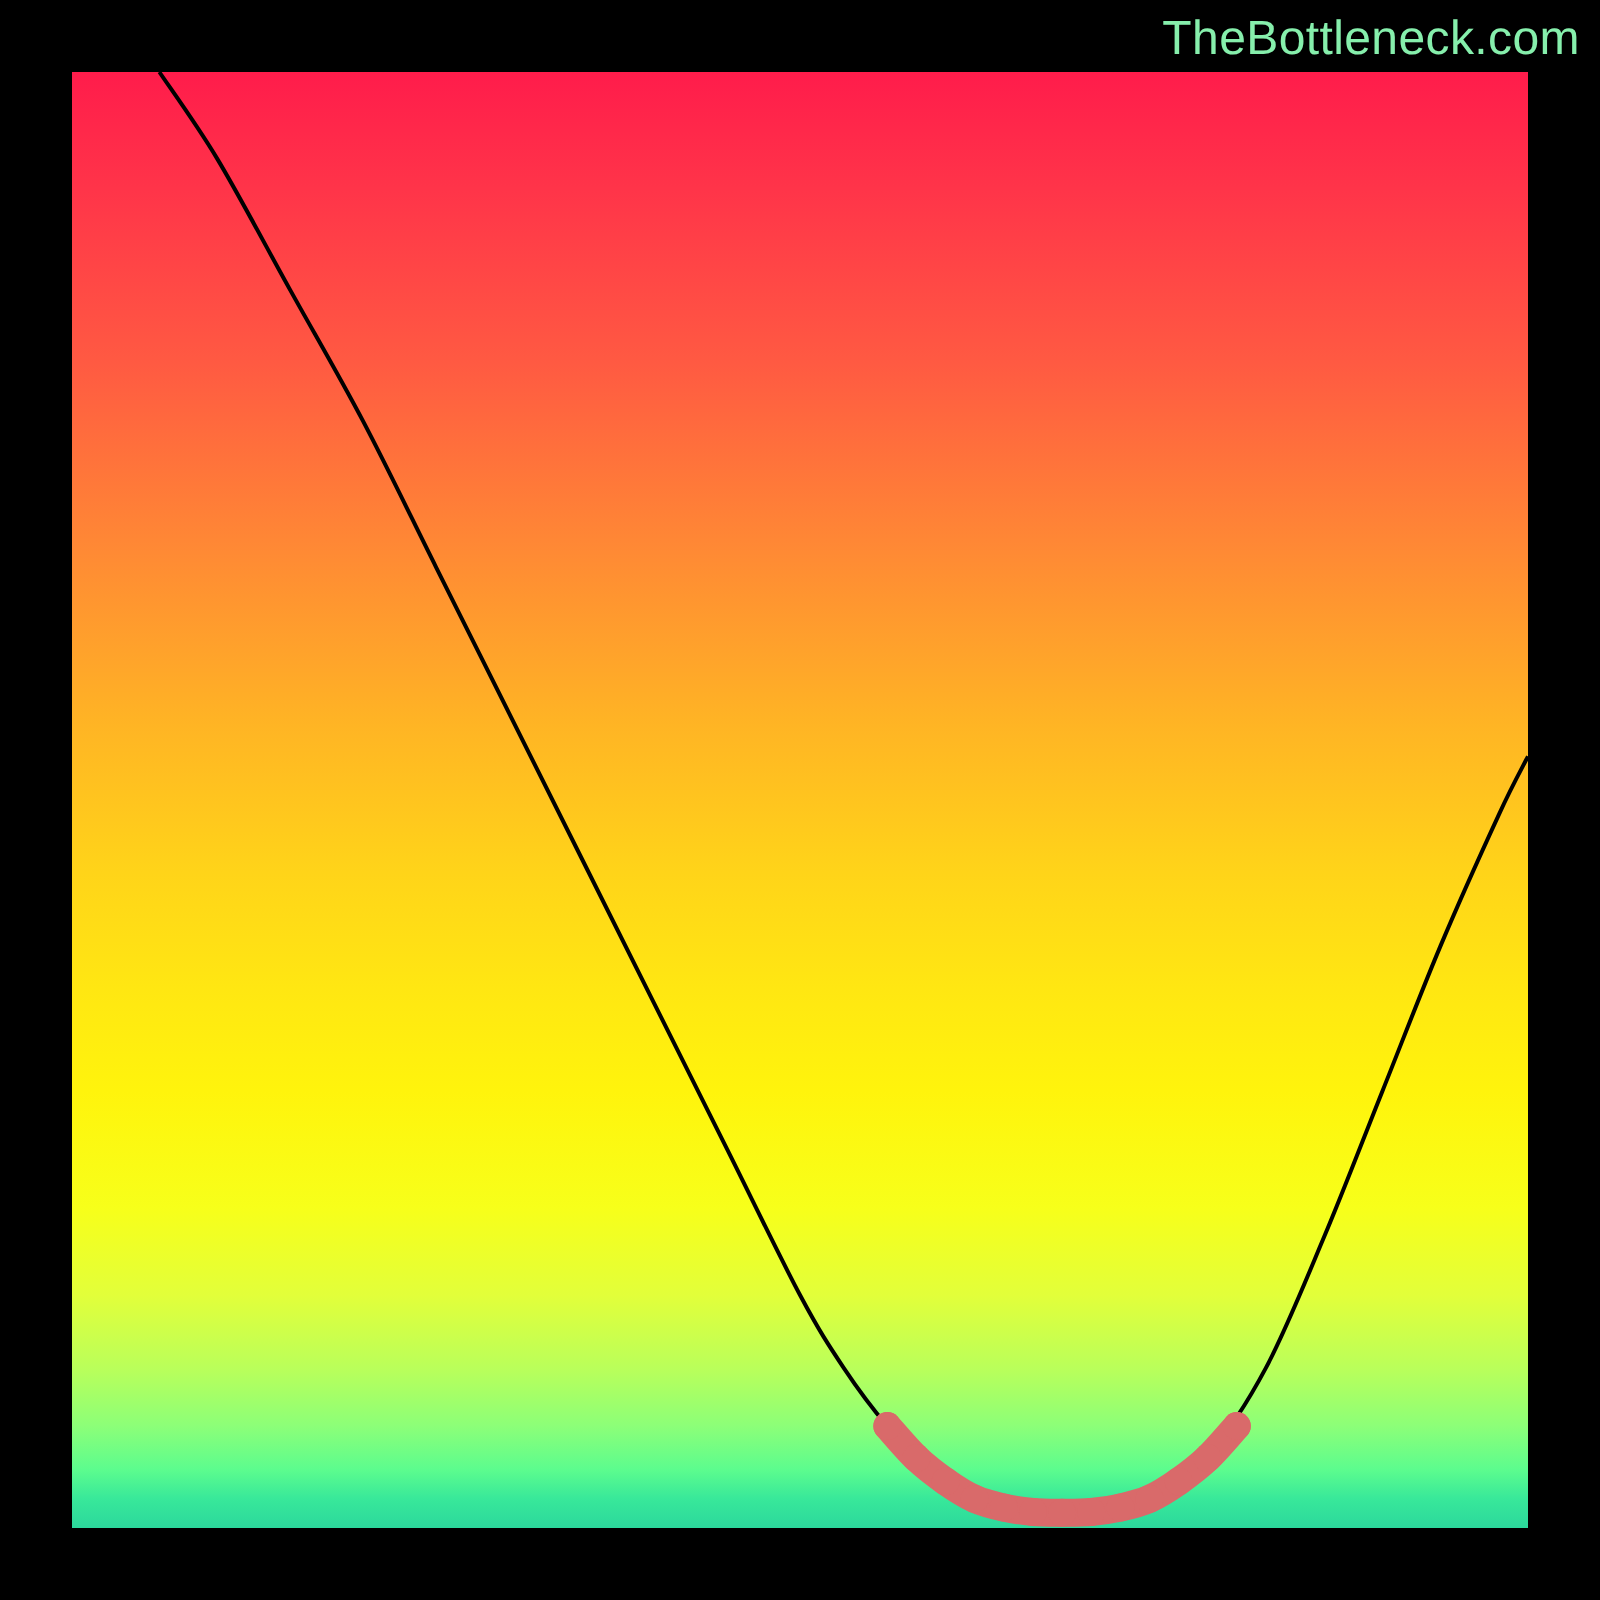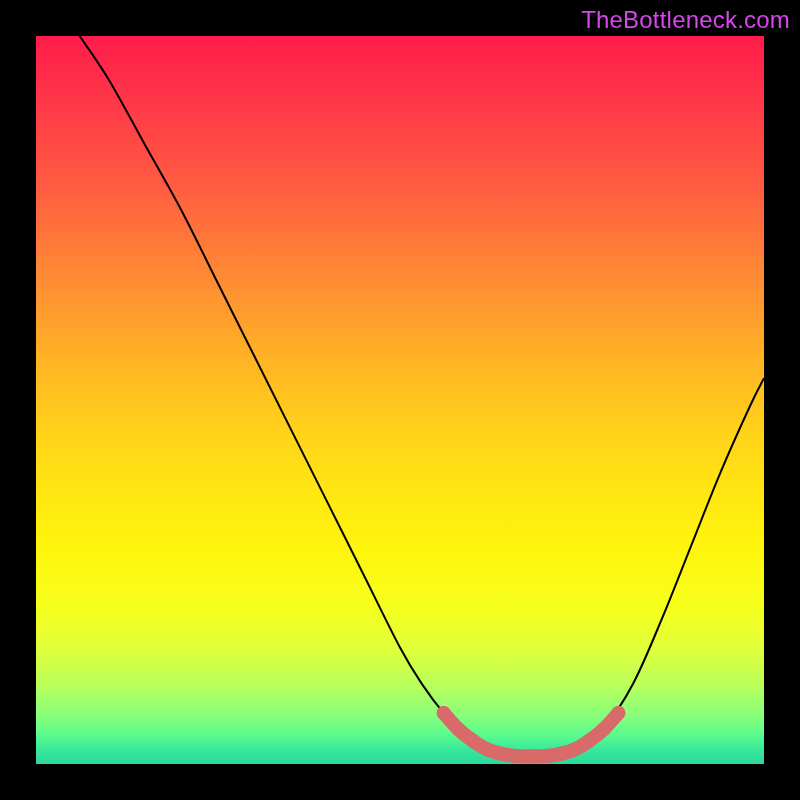--- a/index.html
+++ b/index.html
@@ -42,21 +42,21 @@
       #8cff78 93%,
       #5cfc8e 96%,
       #38e89a 98%,
       #2cd89c 100%
     );
   }
   .watermark {
     position: absolute;
     right: 10px;
     top: 6px;
-    color: #d946ef;
+    color: #86efac;
     font-size: 24px;
     font-weight: 500;
     letter-spacing: 0.2px;
     user-select: none;
   }
   svg.curve {
     position: absolute;
     left: 0;
     top: 0;
     width: 728px;

